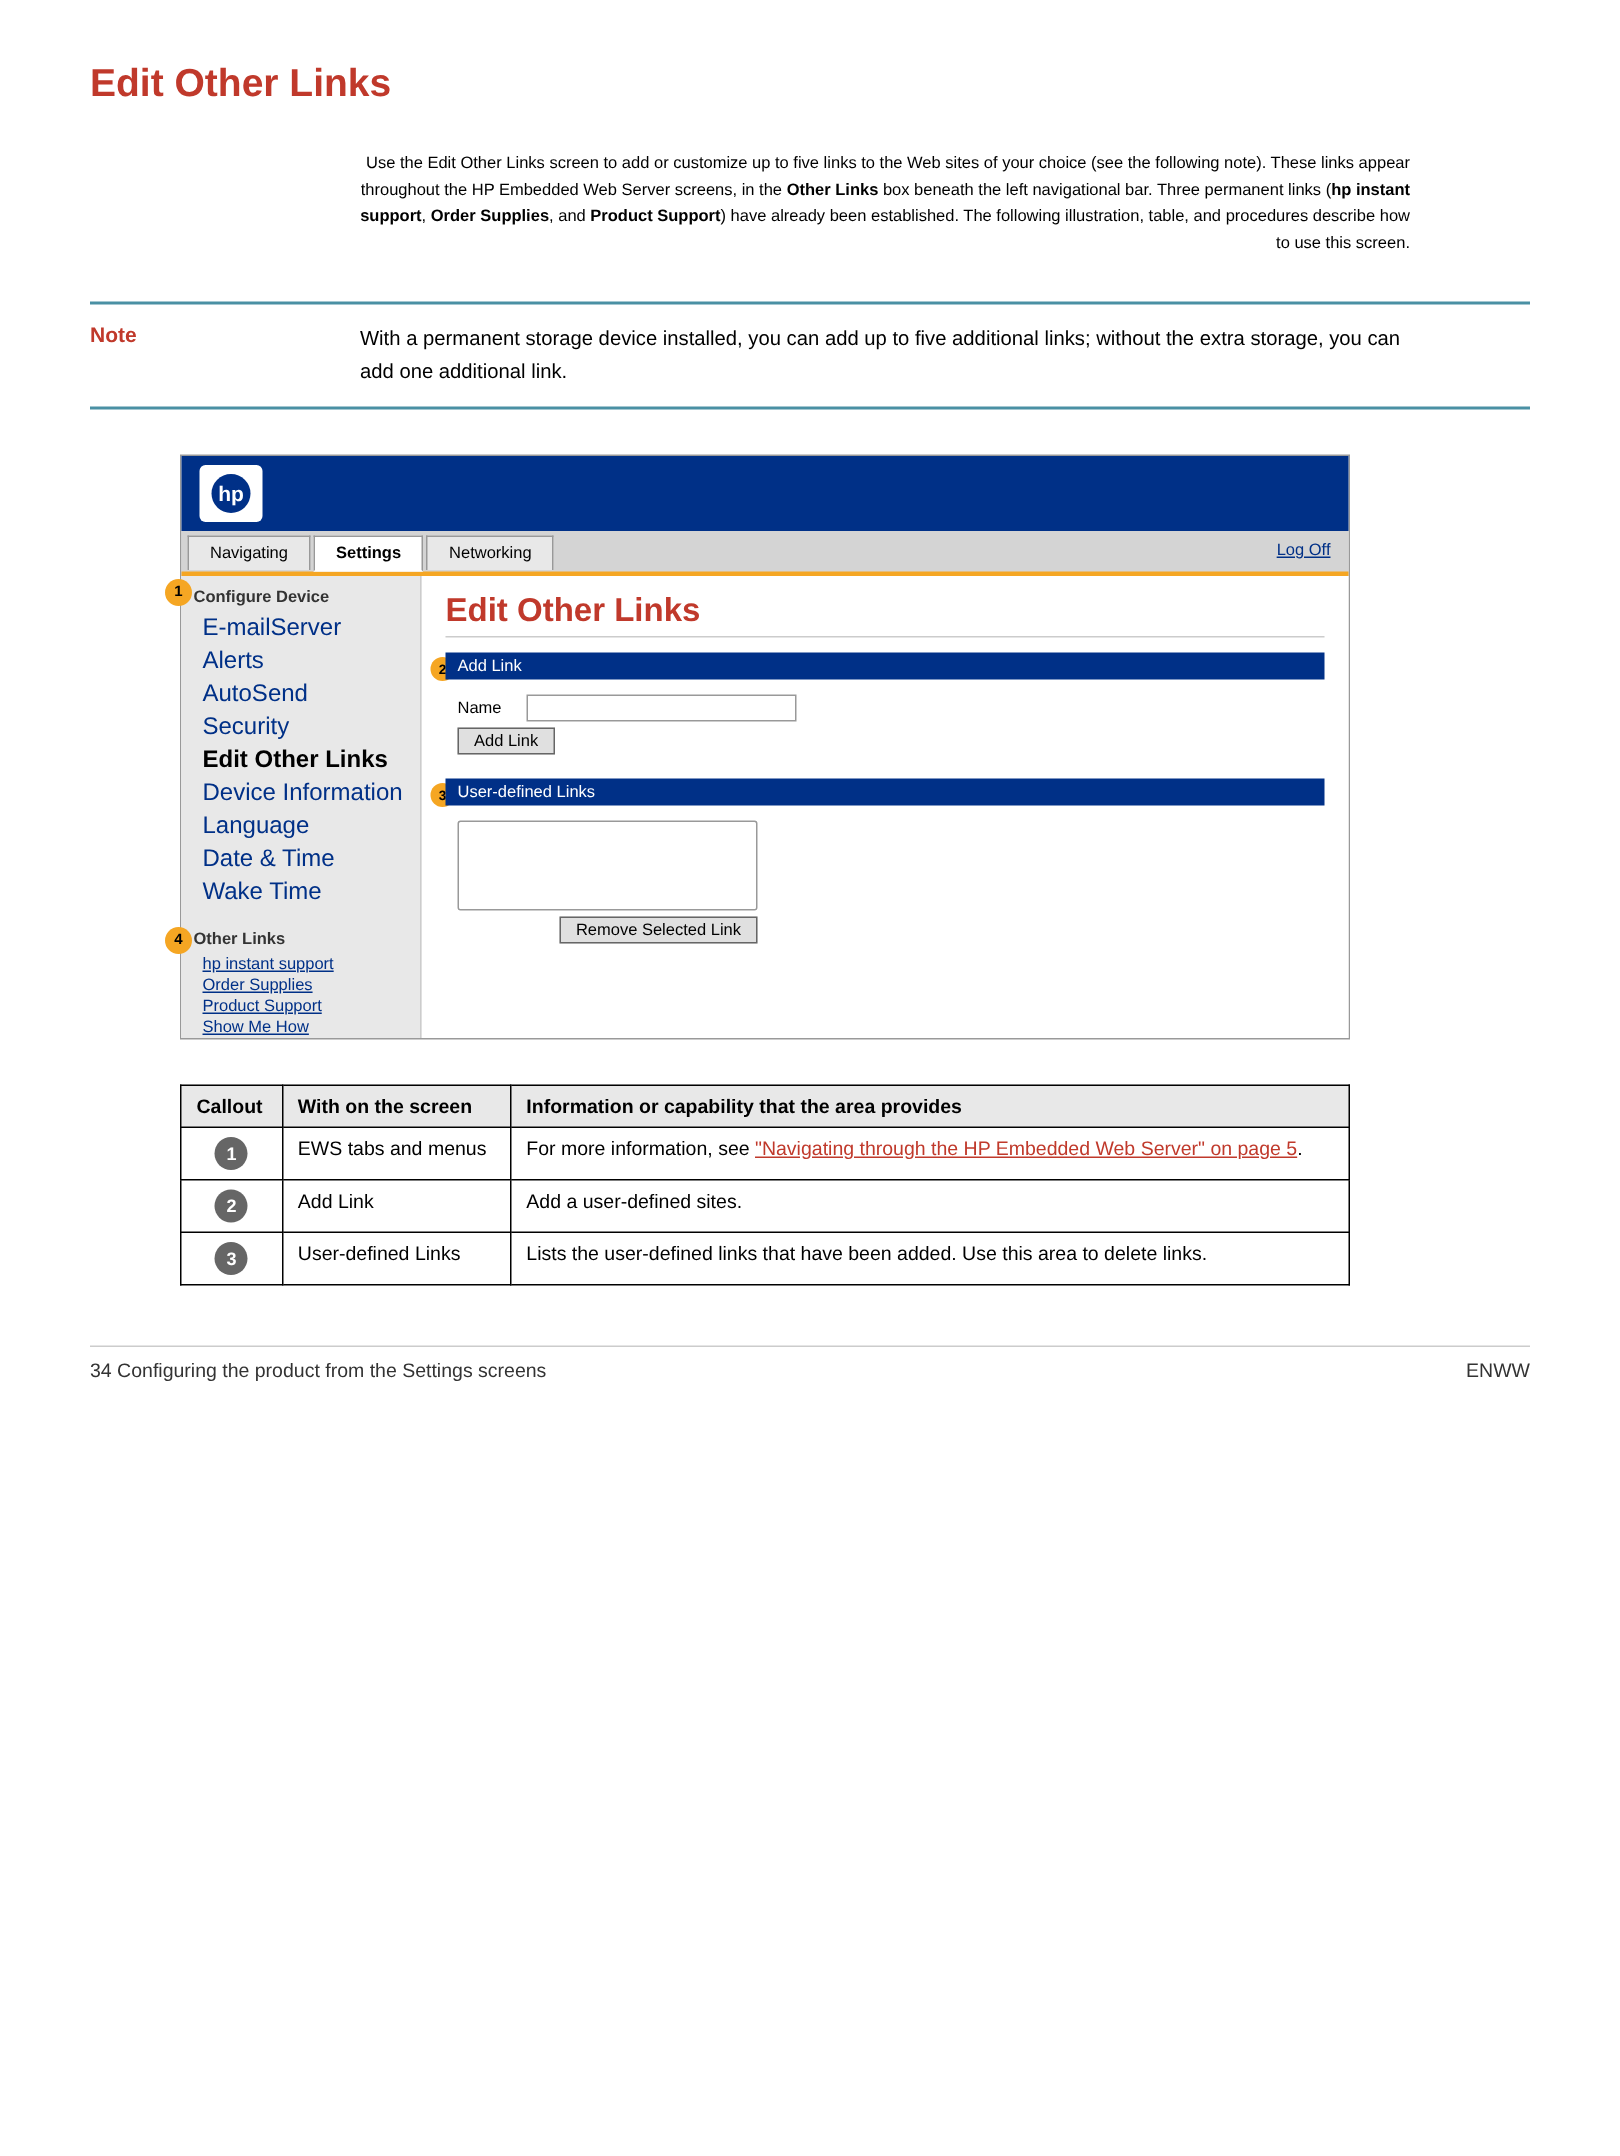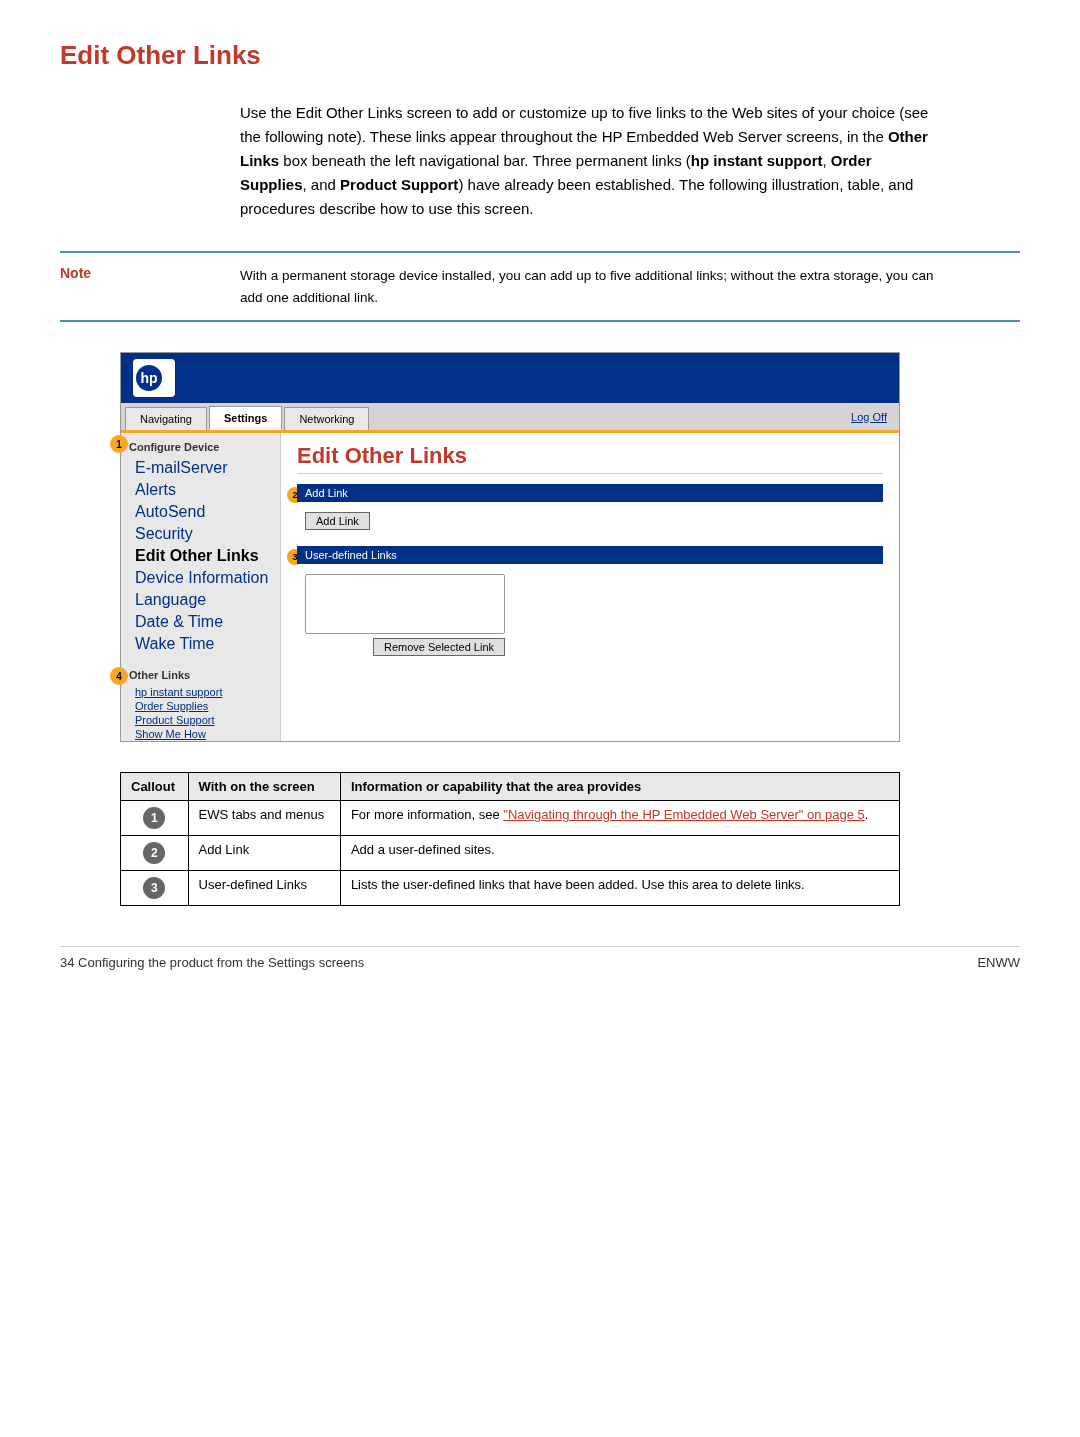--- a/index.html
+++ b/index.html
@@ -20,23 +20,24 @@
       margin-bottom: 30px;
       border-bottom: none;
     }
 
     .intro-section {
       display: flex;
       margin-bottom: 30px;
     }
     .intro-text {
       margin-left: 180px;
-      font-size: 15px;
+      font-size: 11px;
       line-height: 1.6;
       max-width: 700px;
+      text-align: right;
     }
     .intro-text strong { font-weight: bold; }
 
     .note-section {
       display: flex;
       border-top: 2px solid #4a90a4;
       border-bottom: 2px solid #4a90a4;
       padding: 12px 0;
       margin-bottom: 30px;
     }
@@ -75,20 +76,21 @@
       align-items: center;
       gap: 6px;
     }
     .hp-logo {
       width: 42px;
       height: 38px;
       background: #fff;
       border-radius: 4px;
       display: flex;
       align-items: center;
+      justify-content: center;
       font-weight: bold;
       font-size: 16px;
       color: #003087;
     }
     .hp-printer-name {
       font-size: 22px;
       font-weight: bold;
       color: #fff;
       padding-left: 10px;
     }
@@ -369,20 +371,24 @@
       <div class="ews-content-title">Edit Other Links</div>
 
       <div style="position:relative;">
         <div style="position:absolute;left:-10px;top:3px;display:inline-flex;align-items:center;justify-content:center;width:16px;height:16px;border-radius:50%;background:#f5a623;color:#000;font-size:9px;font-weight:bold;">2</div>
         <div class="section-bar">
           <span>Add Link</span>
         </div>
       </div>
 
       <div class="add-link-form">
+        <div class="form-row">
+          <span class="form-label">Name</span>
+          <input class="form-input" type="text" style="">
+        </div>
         <div class="form-row">
           <button class="ews-button">Add Link</button>
         </div>
       </div>
 
       <div style="position:relative;">
         <div style="position:absolute;left:-10px;top:3px;display:inline-flex;align-items:center;justify-content:center;width:16px;height:16px;border-radius:50%;background:#f5a623;color:#000;font-size:9px;font-weight:bold;">3</div>
         <div class="section-bar">
           <span>User-defined Links</span>
         </div>

